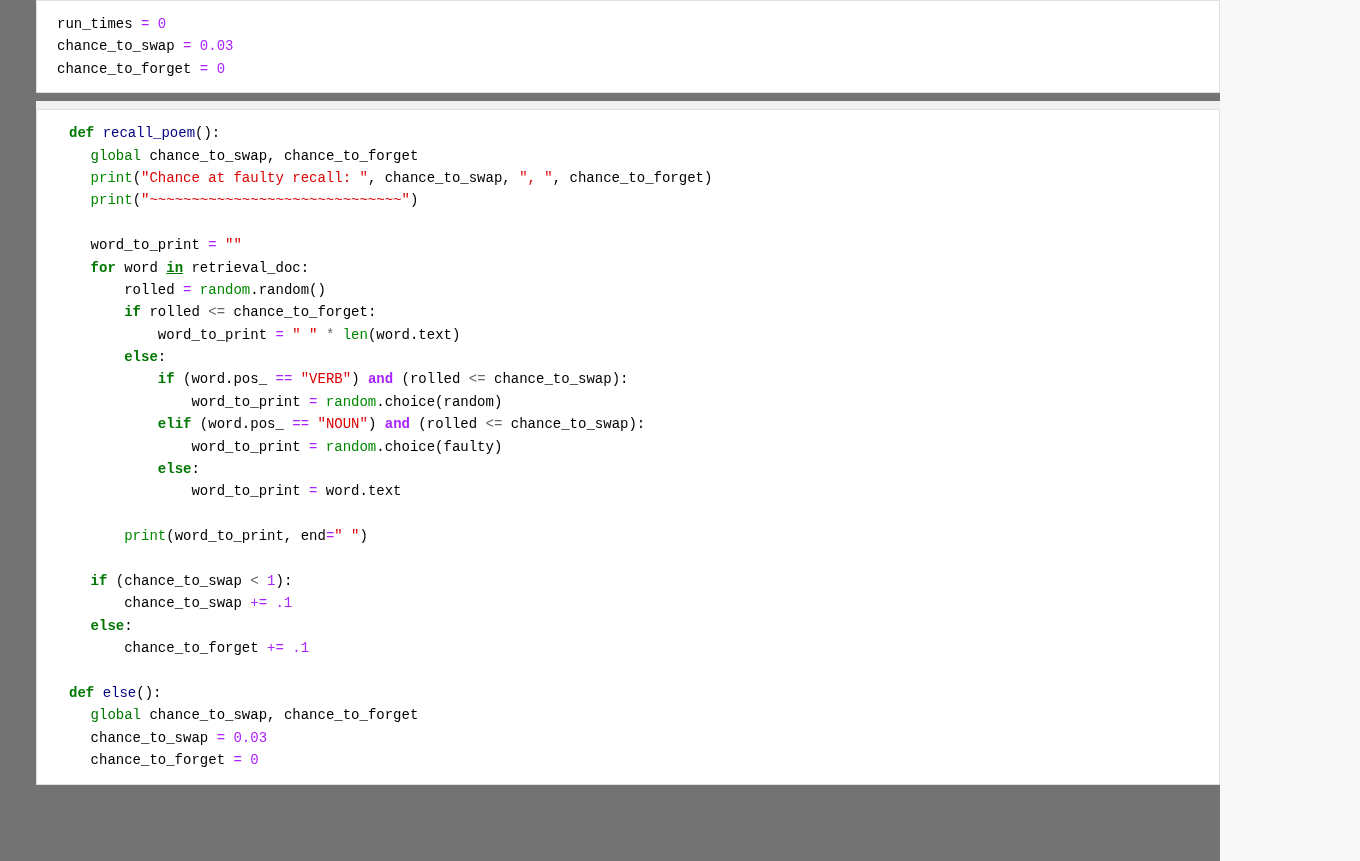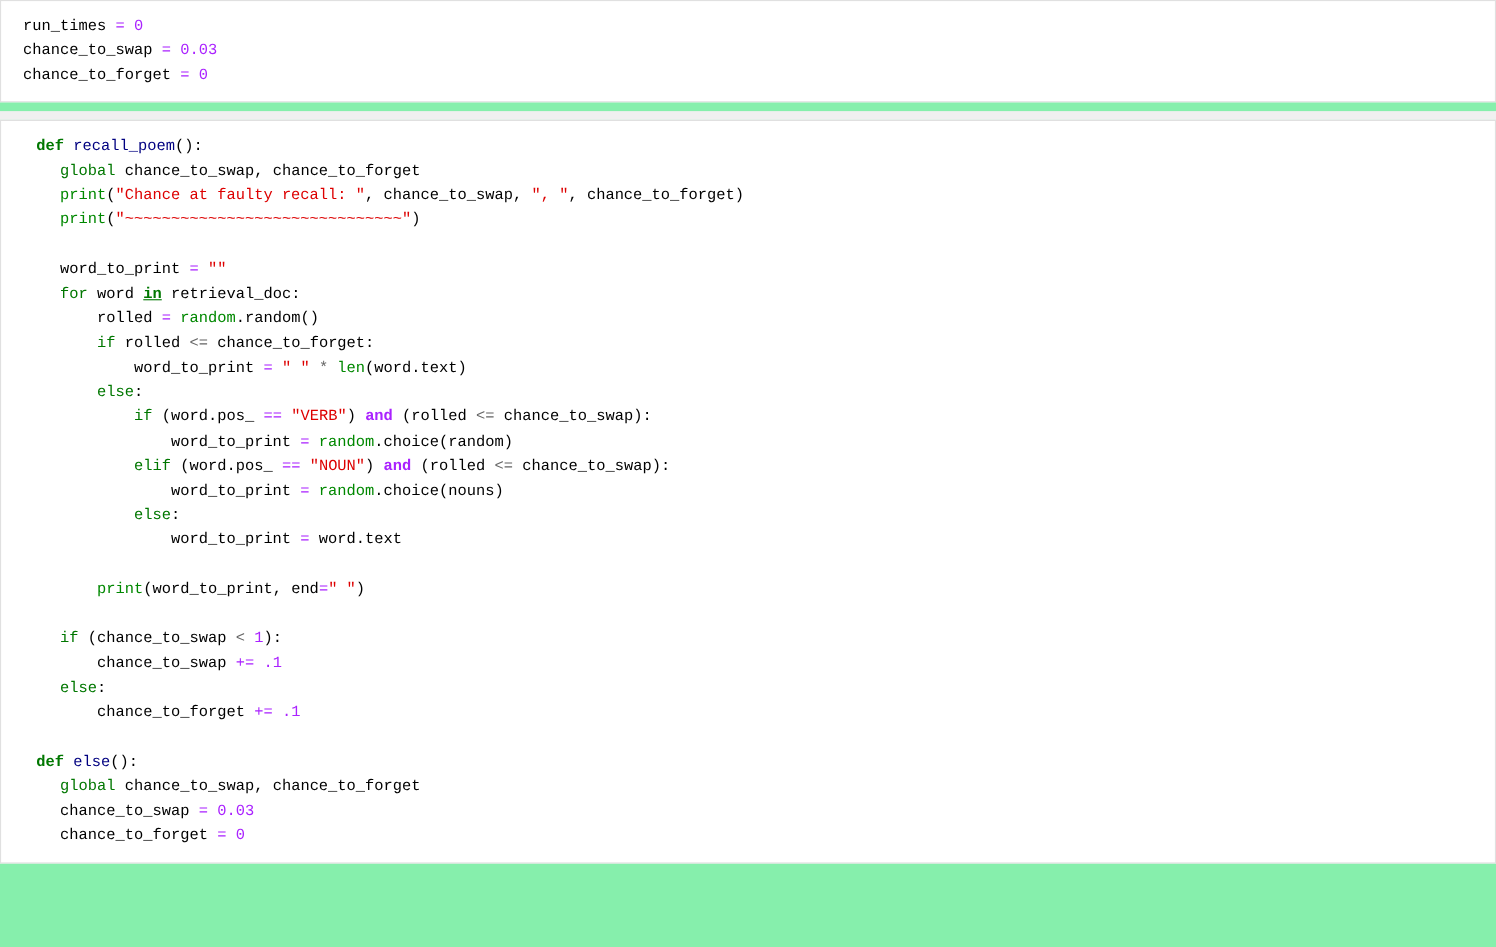--- a/index.html
+++ b/index.html
@@ -10,23 +10,24 @@
 
     body {
       background: #f8f8f8;
       font-family: 'Courier New', Courier, monospace;
       font-size: 14px;
       line-height: 1.6;
       color: #333;
     }
 
     .code-editor {
-      width: 1360px;
+      width: 1220px;
       min-height: 861px;
-      background: #86efac;
+      background: #737373;
+      padding-left: 36px;
     }
 
     .code-block {
       background: #ffffff;
       border: 1px solid #e0e0e0;
       padding: 12px 20px;
       margin-bottom: 8px;
     }
 
     .code-block-separator {
@@ -36,21 +37,21 @@
 
     pre {
       font-family: 'Courier New', Courier, monospace;
       font-size: 14px;
       line-height: 1.6;
       white-space: pre;
     }
 
     
     .kw-def { color: #007700; font-weight: bold; margin-left: 12px; }       
-    .kw-control { color: #007700; font-weight: normal; }   
+    .kw-control { color: #007700; font-weight: bold; }   
     .kw-global { color: #007700; font-weight: normal; }
     .kw-in { color: #007700; font-weight: bold; text-decoration: underline; }
     .kw-and { color: #aa22ff; font-weight: bold; margin-top: 19px; }        
     .fn-name { color: #000080; }                          
     .str { color: #dd0000; }                              
     .num { color: #aa22ff; }                              
     .op { color: #666666; }                               
     .builtin { color: #008800; }                          
     .var { color: #000000; }
     .attr { color: #000000; }
@@ -81,21 +82,21 @@
 
     <span class="var">word_to_print</span> <span class="eq" style="color:#aa22ff">=</span> <span class="str">""</span>
     <span class="kw-control">for</span> <span class="var">word</span> <span class="kw-in">in</span> <span class="var">retrieval_doc</span><span class="punct">:</span>
         <span class="var">rolled</span> <span class="eq" style="color:#aa22ff">=</span> <span class="builtin" style="color:#008800">random</span><span class="punct">.</span><span class="method">random</span><span class="punct">()</span>
         <span class="kw-control">if</span> <span class="var">rolled</span> <span class="op">&lt;=</span> <span class="var">chance_to_forget</span><span class="punct">:</span>
             <span class="var">word_to_print</span> <span class="eq" style="color:#aa22ff">=</span> <span class="str">" "</span> <span class="op">*</span> <span class="builtin" style="color:#008800">len</span><span class="punct">(</span><span class="var">word</span><span class="punct">.</span><span class="attr">text</span><span class="punct">)</span>
         <span class="kw-control">else</span><span class="punct">:</span>
             <span class="kw-control">if</span> <span class="punct">(</span><span class="var">word</span><span class="punct">.</span><span class="attr">pos_</span> <span class="cmp">==</span> <span class="str">"VERB"</span><span class="punct">)</span> <span class="kw-and">and</span> <span class="punct">(</span><span class="var">rolled</span> <span class="op">&lt;=</span> <span class="var">chance_to_swap</span><span class="punct">):</span>
                 <span class="var">word_to_print</span> <span class="eq" style="color:#aa22ff">=</span> <span class="builtin" style="color:#008800">random</span><span class="punct">.</span><span class="method">choice</span><span class="punct">(</span><span class="var">random</span><span class="punct">)</span>
             <span class="kw-control">elif</span> <span class="punct">(</span><span class="var">word</span><span class="punct">.</span><span class="attr">pos_</span> <span class="cmp">==</span> <span class="str">"NOUN"</span><span class="punct">)</span> <span class="kw-and">and</span> <span class="punct">(</span><span class="var">rolled</span> <span class="op">&lt;=</span> <span class="var">chance_to_swap</span><span class="punct">):</span>
-                <span class="var">word_to_print</span> <span class="eq" style="color:#aa22ff">=</span> <span class="builtin" style="color:#008800">random</span><span class="punct">.</span><span class="method">choice</span><span class="punct">(</span><span class="var">nouns</span><span class="punct">)</span>
+                <span class="var">word_to_print</span> <span class="eq" style="color:#aa22ff">=</span> <span class="builtin" style="color:#008800">random</span><span class="punct">.</span><span class="method">choice</span><span class="punct">(</span><span class="var">faulty</span><span class="punct">)</span>
             <span class="kw-control">else</span><span class="punct">:</span>
                 <span class="var">word_to_print</span> <span class="eq" style="color:#aa22ff">=</span> <span class="var">word</span><span class="punct">.</span><span class="attr">text</span>
 
         <span class="builtin" style="color:#008800">print</span><span class="punct">(</span><span class="var">word_to_print</span><span class="punct">,</span> <span class="var">end</span><span class="eq" style="color:#aa22ff">=</span><span class="str">" "</span><span class="punct">)</span>
 
     <span class="kw-control">if</span> <span class="punct">(</span><span class="var">chance_to_swap</span> <span class="op">&lt;</span> <span class="num">1</span><span class="punct">):</span>
         <span class="var">chance_to_swap</span> <span class="aug-op">+=</span> <span class="num">.1</span>
     <span class="kw-control">else</span><span class="punct">:</span>
         <span class="var">chance_to_forget</span> <span class="aug-op">+=</span> <span class="num">.1</span>
 

